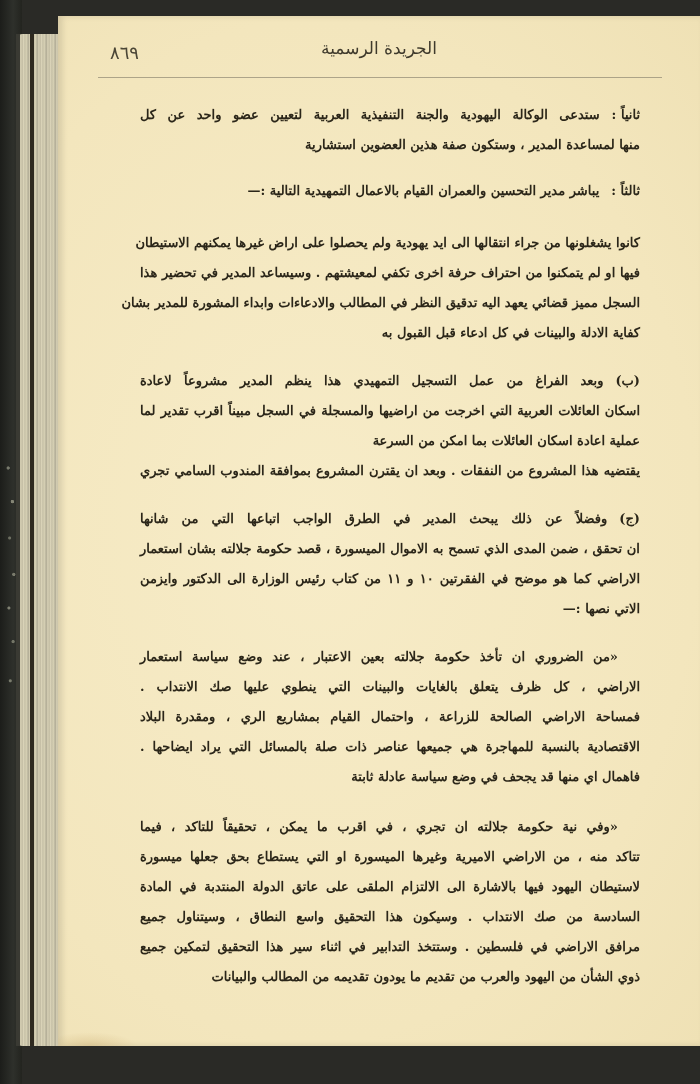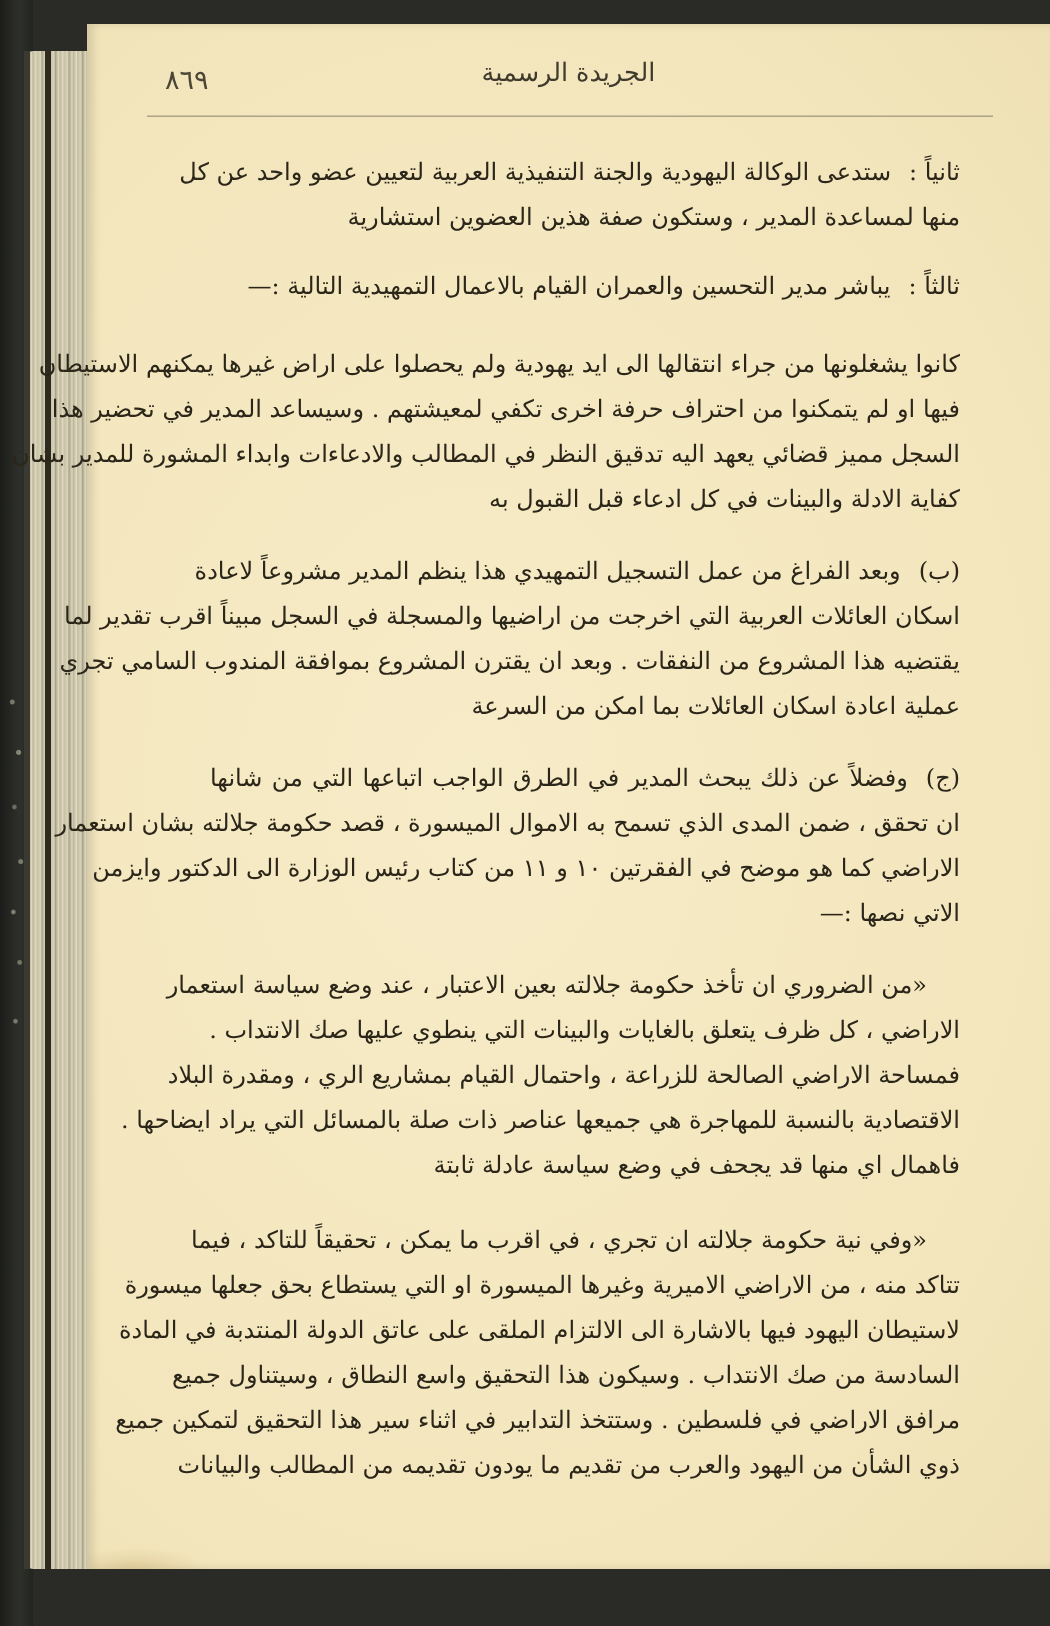--- a/index.html
+++ b/index.html
@@ -96,22 +96,23 @@
       opacity: 0.7;
     }
     .body-text {
       position: absolute;
       left: 82px;
       top: 68px;
       width: 500px;
       direction: rtl;
       text-align: justify;
       color: #2b2619;
-      font-size: 16px;
+      font-size: 13px;
       line-height: 30px;
+      font-weight: bold;
     }
     .para {
       margin: 0 0 16px 0;
     }
     .para .line {
       display: block;
       text-align: justify;
       text-align-last: justify;
       white-space: nowrap;
     }
@@ -165,22 +166,22 @@
     <div class="para indent pa">
       <span class="line">كانوا يشغلونها من جراء انتقالها الى ايد يهودية ولم يحصلوا على اراض غيرها يمكنهم الاستيطان</span>
       <span class="line">فيها او لم يتمكنوا من احتراف حرفة اخرى تكفي لمعيشتهم . وسيساعد المدير في تحضير هذا</span>
       <span class="line">السجل مميز قضائي يعهد اليه تدقيق النظر في المطالب والادعاءات وابداء المشورة للمدير بشان</span>
       <span class="line last">كفاية الادلة والبينات في كل ادعاء قبل القبول به</span>
     </div>
 
     <div class="para indent pb">
       <span class="line"><span class="label">(ب)</span><span>وبعد الفراغ من عمل التسجيل التمهيدي هذا ينظم المدير مشروعاً لاعادة</span></span>
       <span class="line">اسكان العائلات العربية التي اخرجت من اراضيها والمسجلة في السجل مبيناً اقرب تقدير لما</span>
+      <span class="line last">عملية اعادة اسكان العائلات بما امكن من السرعة</span>
       <span class="line">يقتضيه هذا المشروع من النفقات . وبعد ان يقترن المشروع بموافقة المندوب السامي تجري</span>
-      <span class="line last">عملية اعادة اسكان العائلات بما امكن من السرعة</span>
     </div>
 
     <div class="para indent pc">
       <span class="line"><span class="label">(ج)</span><span>وفضلاً عن ذلك يبحث المدير في الطرق الواجب اتباعها التي من شانها</span></span>
       <span class="line">ان تحقق ، ضمن المدى الذي تسمح به الاموال الميسورة ، قصد حكومة جلالته بشان استعمار</span>
       <span class="line">الاراضي كما هو موضح في الفقرتين ١٠ و ١١ من كتاب رئيس الوزارة الى الدكتور وايزمن</span>
       <span class="line last">الاتي نصها :—</span>
     </div>
 
     <div class="para pq1">

